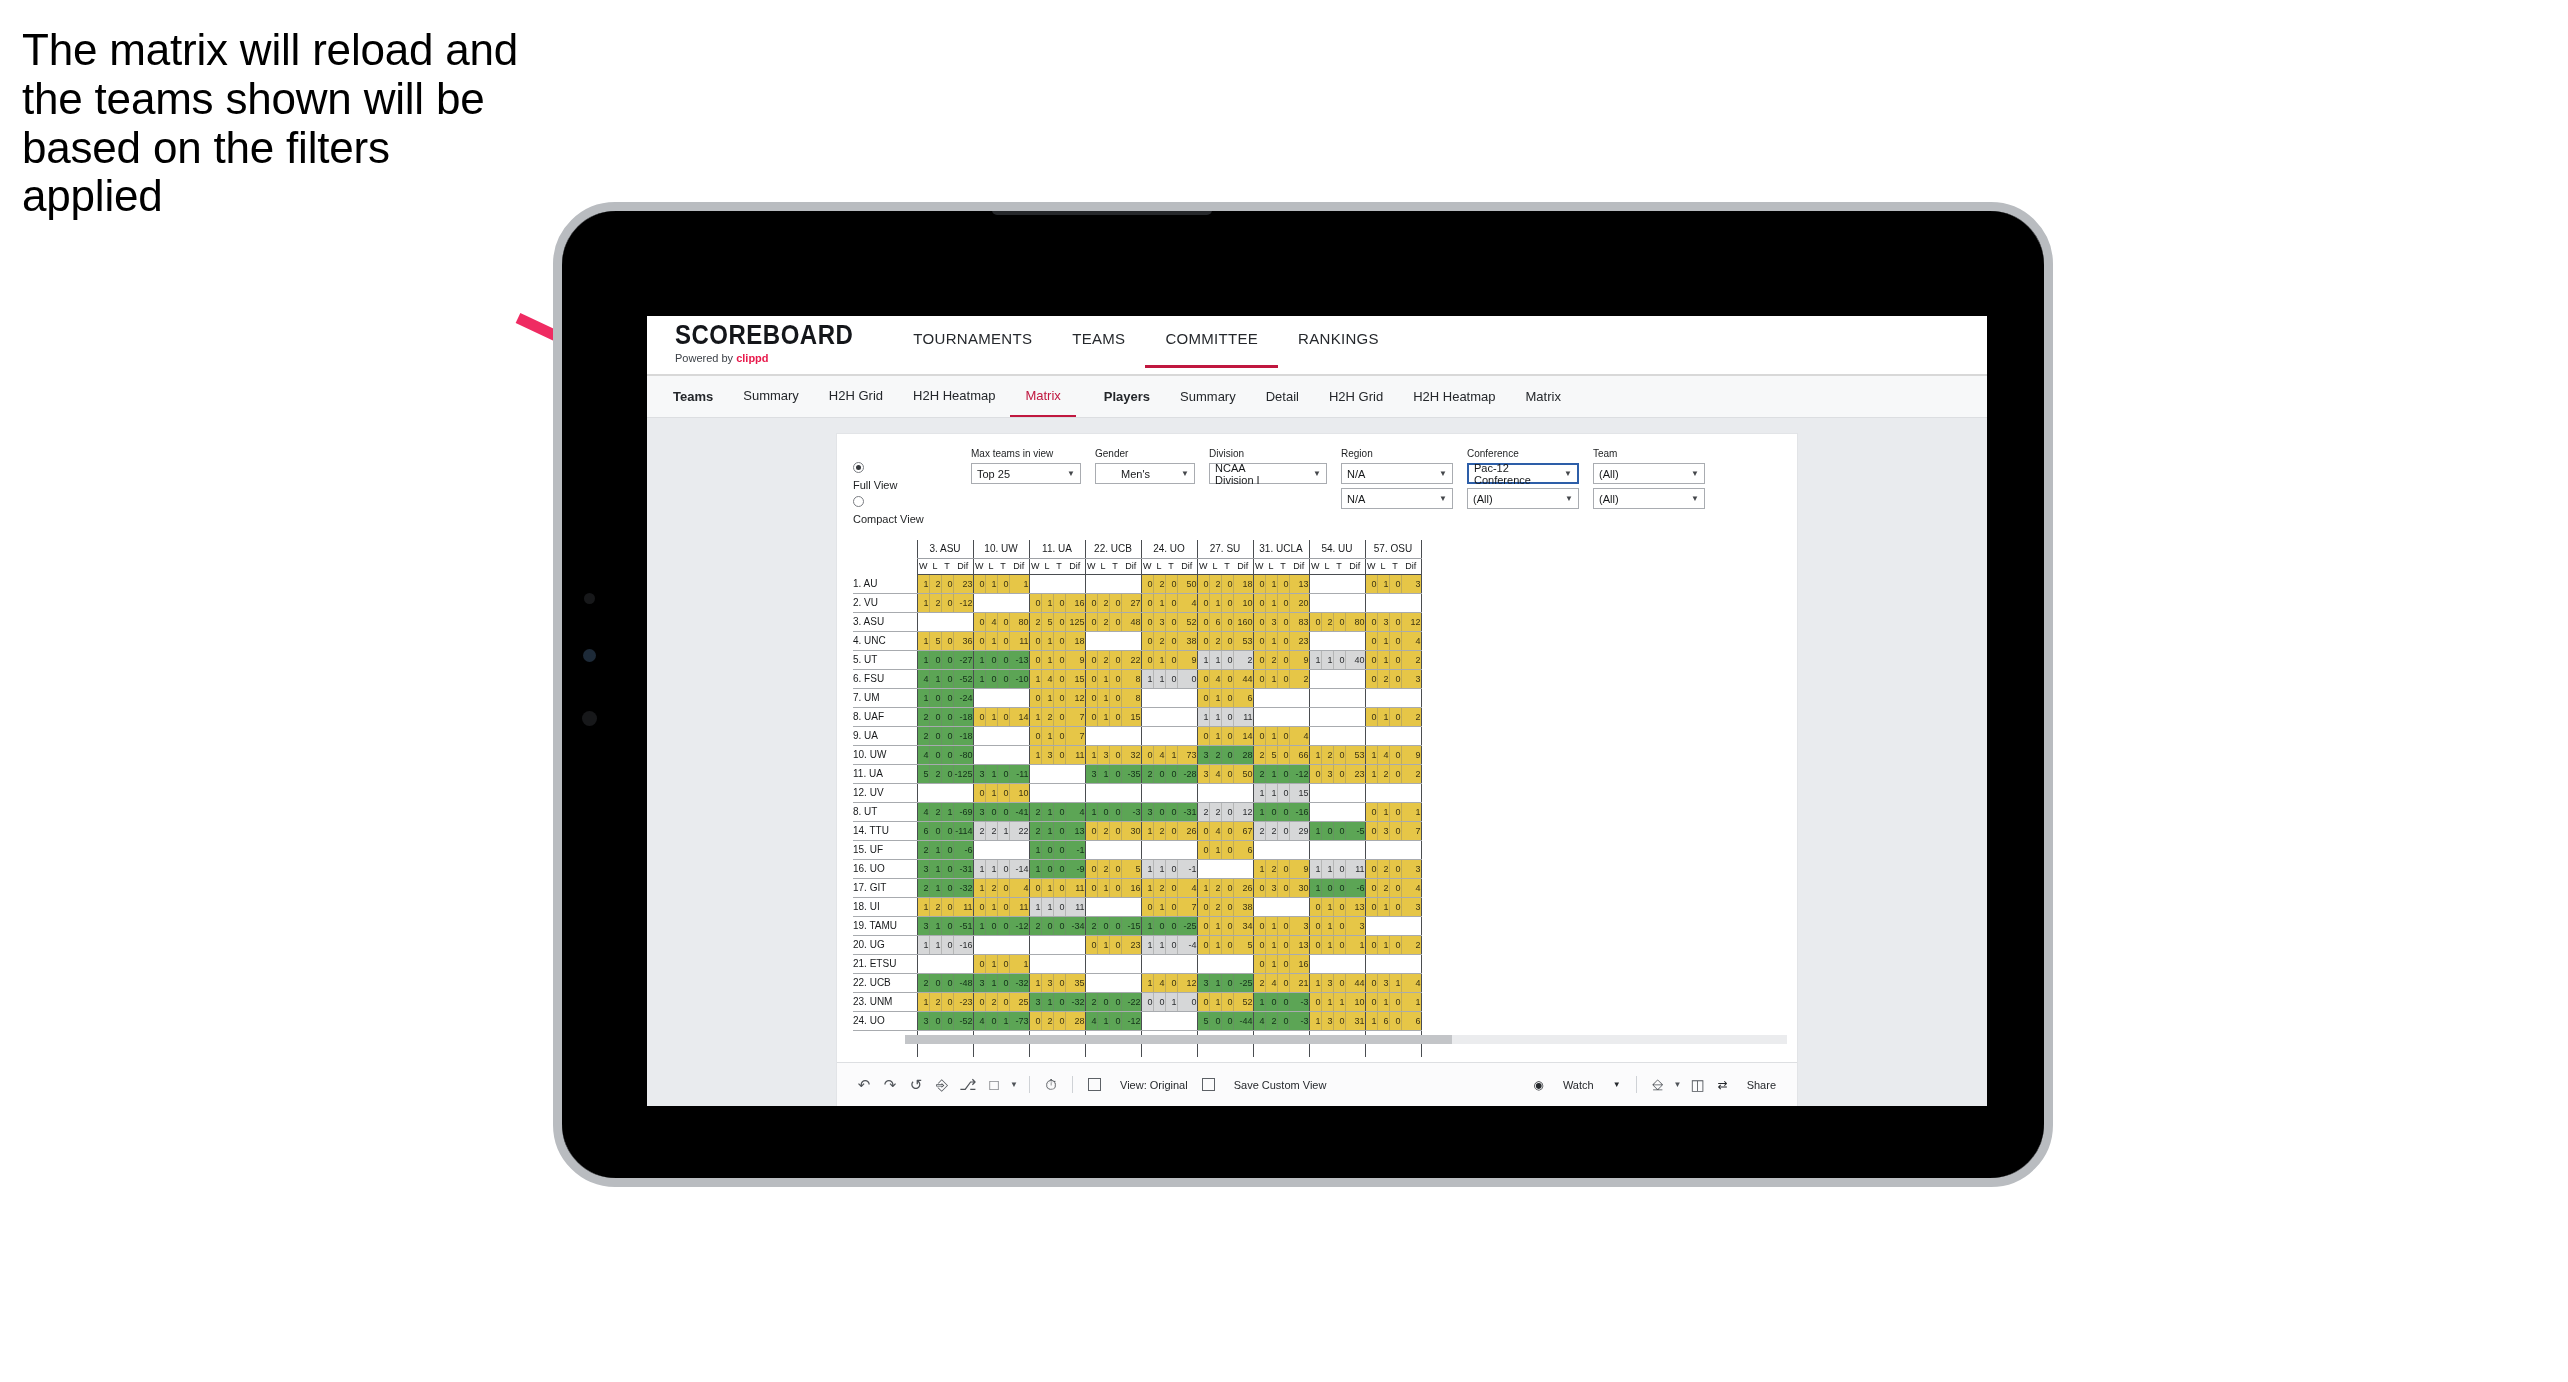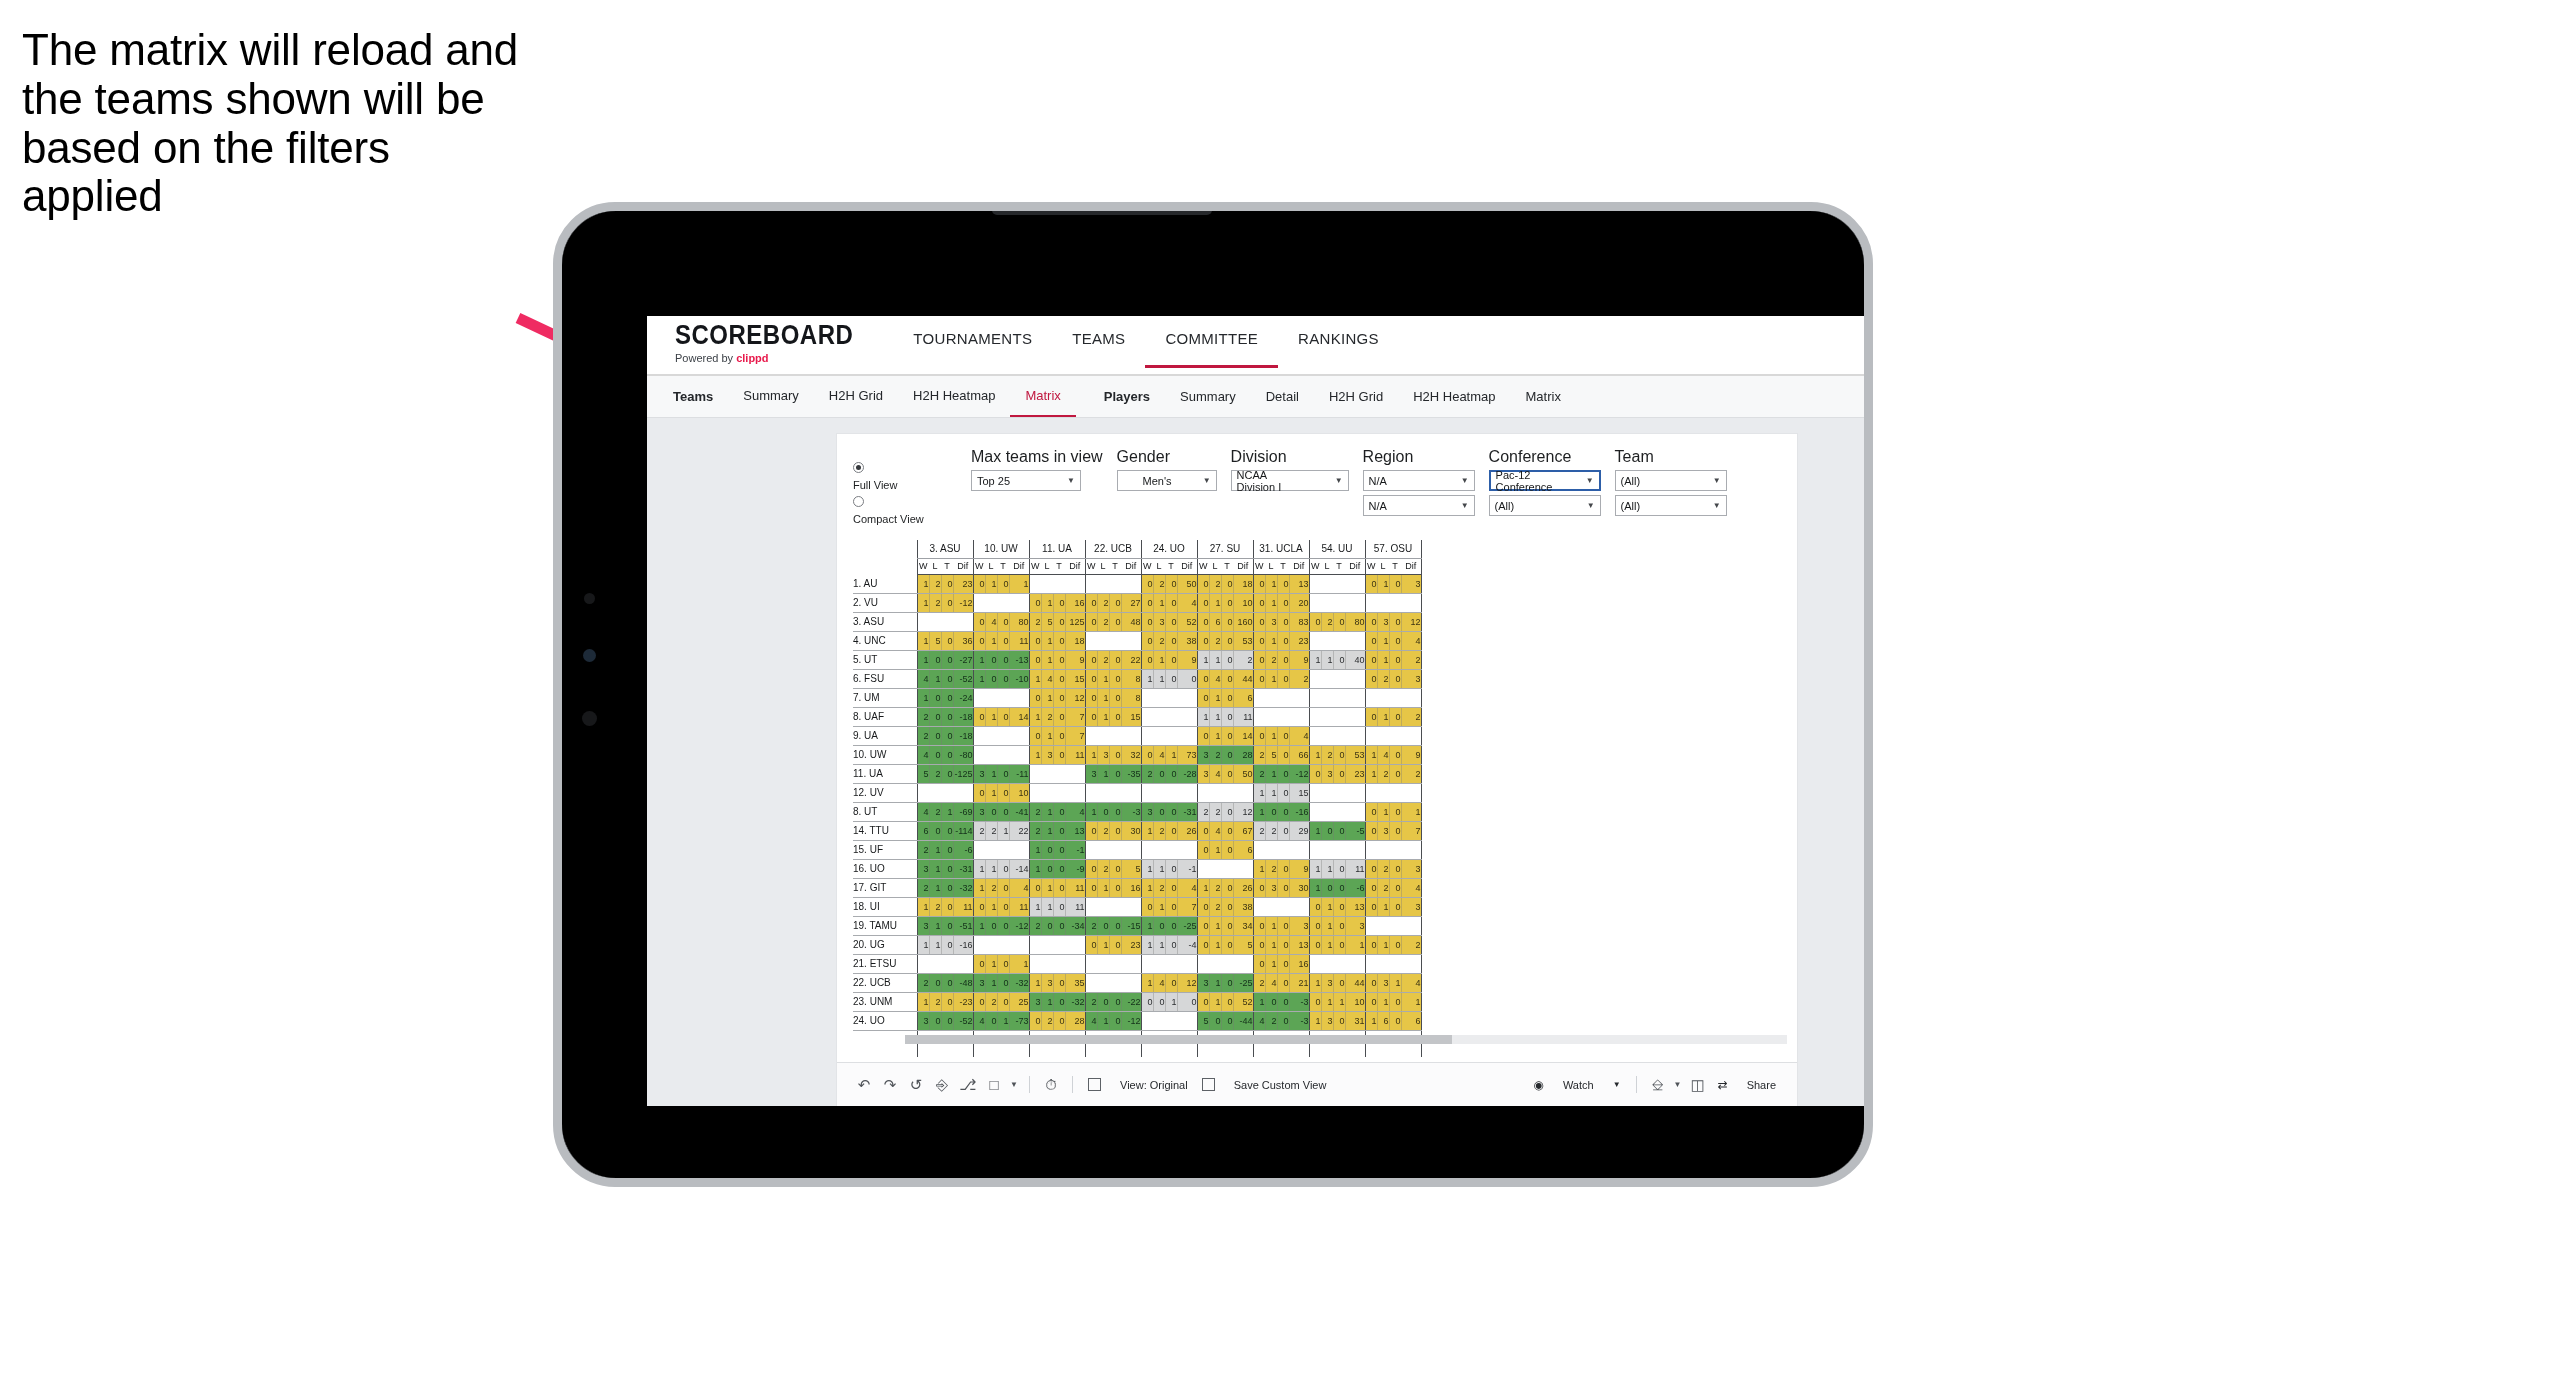--- a/index.html
+++ b/index.html
@@ -20,21 +20,21 @@
     font-family: "Liberation Sans", sans-serif;
     letter-spacing: -0.2px;
   }
 
   
   #arrow-svg { position:absolute; left:0; top:0; width:2568px; height:1382px; pointer-events:none; }
 
   
   #tablet {
     position: absolute; left: 553px; top: 202px;
-    width: 1320px; height: 985px;
+    width: 1500px; height: 985px;
     background: #0b0b0b;
     border-radius: 62px;
     border: 9px solid #b9bcc0;
     box-shadow: 0 0 0 2px #8d9196 inset;
   }
   #tablet-inner {
     position:absolute; inset: 0; border-radius: 54px; background:#000;
     overflow: hidden;
   }
   .cam { position:absolute; background:#1b1d20; border-radius:50%; }
@@ -90,21 +90,21 @@
   
   #filters { display:flex; padding: 14px 18px 6px 16px; gap: 0; align-items:flex-start; }
   .radio-group { width: 118px; padding-top: 14px; }
   .radio-row { display:flex; gap:6px; margin-bottom: 5px; font-size:11px; color:#1d1f21;flex-direction:column; }
   .radio-dot { width:11px; height:11px; border-radius:50%; border:1px solid #7a7d82; background:#fff;
                display:inline-block; position:relative; flex:none; }
   .radio-dot.checked::after {
     content:""; position:absolute; inset:2px; border-radius:50%; background:#35383c;
   }
   .filter-col { margin-right: 14px; }
-  .filter-label { font-size:16px; color:#1d1f21; margin-bottom:4px; }
+  .filter-label { font-size:10px; color:#1d1f21; margin-bottom:4px; }
   .select {
     height: 21px; border:1px solid #a9acb1; background:#fff; font-size:11px; color:#16181a;
     display:flex; align-items:center; padding: 0 5px; position:relative; cursor:pointer;
     margin-bottom: 4px;
   }
   .select .caret { margin-left:auto; font-size:8px; color:#44474b; }
   .select.highlight { border:2px solid #2d5ea8; }
   .sel-w110 { width:110px; } .sel-w100 { width:100px;padding-left:25px; }
   .sel-w118 { width:118px;gap:27px; } .sel-w112 { width:112px; }
 

